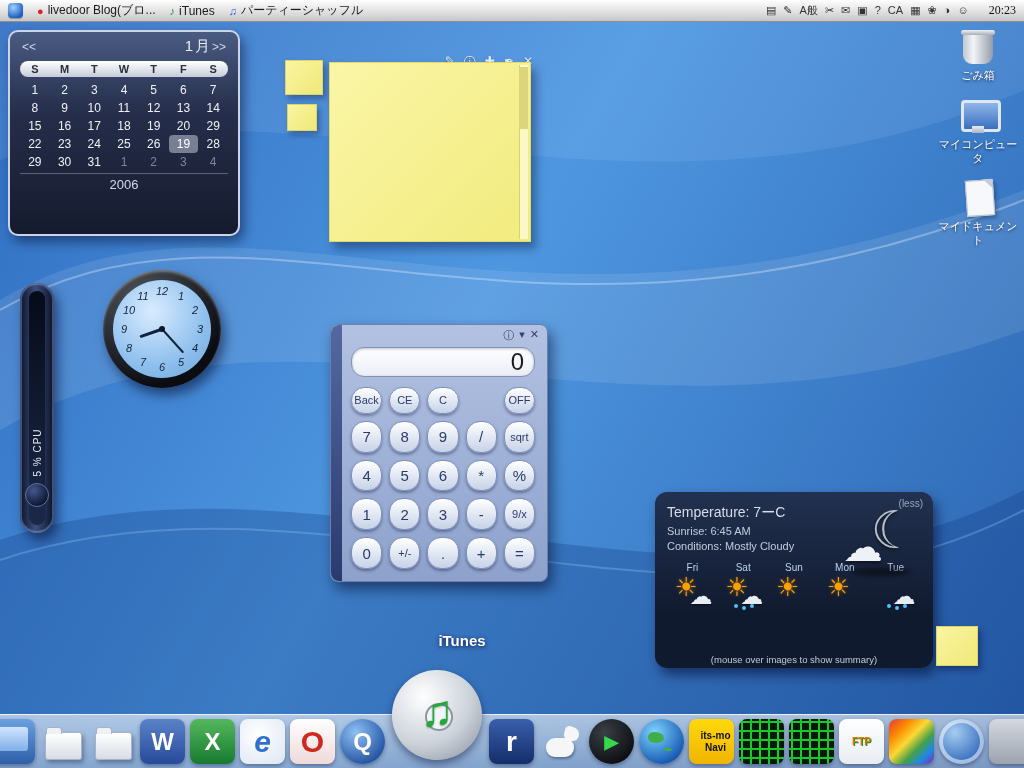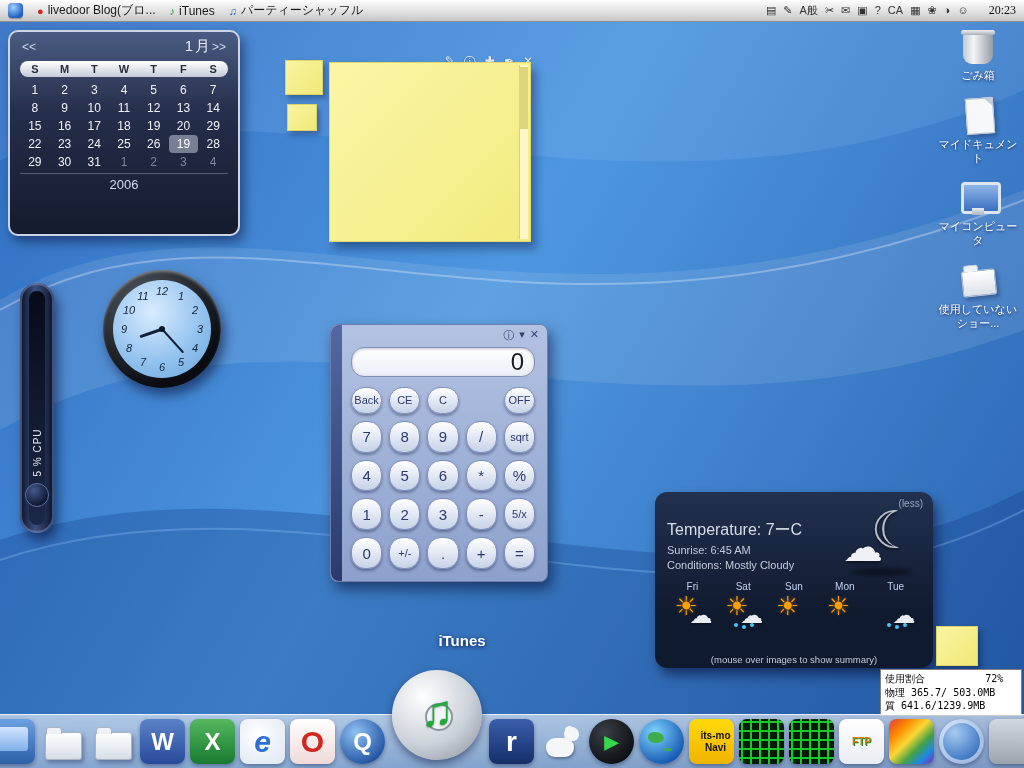--- a/index.html
+++ b/index.html
@@ -109,21 +109,21 @@
     box-shadow: 0 2px 3px rgba(0,0,40,.35), inset 0 1px 0 #fff; cursor: pointer; }
   .calc-btn.small { font-size: 11px; }
   .calc-btn.spacer { visibility: hidden; }
 
   
   .weather { position: absolute; left: 655px; top: 492px; width: 278px; height: 176px; z-index: 10;
     background: linear-gradient(#223150, #101a2e 70%); border-radius: 12px;
     box-shadow: 4px 7px 12px rgba(0,0,30,.5); color: #d6dce8; padding: 8px 12px; }
   .weather-less { position: absolute; top: 6px; right: 10px; font-size: 10px; color: #9aa6bb; cursor: pointer; }
   .weather-city { font-size: 16px; color: #dde3ee; margin-top: 2px; }
-  .weather-temp { font-size: 16px; margin-top: 20px; }
+  .weather-temp { font-size: 14px; margin-top: 4px; }
   .weather-sub { font-size: 11px; margin-top: 3px; color: #c3cbdb; }
   .weather-cur-icon { position: absolute; right: 14px; top: 14px; width: 76px; height: 66px; }
   .weather-cur-icon .moon::before { content: "☾"; position: absolute; right: 2px; top: -6px;
     font-size: 52px; color: #b9bfc9; text-shadow: 0 2px 3px rgba(0,0,0,.5); }
   .weather-cur-icon .bigcloud::before { content: "☁"; position: absolute; left: 0; bottom: 2px;
     font-size: 40px; color: #eef1f6; text-shadow: 0 2px 3px rgba(0,0,0,.5); }
   .weather-cur-icon .shadow { position: absolute; left: 8px; bottom: -4px; width: 60px; height: 8px;
     border-radius: 50%; background: rgba(0,0,0,.45); filter: blur(2px); }
   .weather-days { display: flex; margin-top: 10px; }
   .wday { flex: 1; text-align: center; }
@@ -412,21 +412,21 @@
         <div class="calc-btn small">sqrt</div>
         <div class="calc-btn">4</div>
         <div class="calc-btn">5</div>
         <div class="calc-btn">6</div>
         <div class="calc-btn">*</div>
         <div class="calc-btn">%</div>
         <div class="calc-btn">1</div>
         <div class="calc-btn">2</div>
         <div class="calc-btn">3</div>
         <div class="calc-btn">-</div>
-        <div class="calc-btn small">5/x</div>
+        <div class="calc-btn small">9/x</div>
         <div class="calc-btn">0</div>
         <div class="calc-btn small">+/-</div>
         <div class="calc-btn">.</div>
         <div class="calc-btn">+</div>
         <div class="calc-btn">=</div>
       </div>
   </div>
 
   <div class="weather">
     <span class="weather-less">(less)</span>
@@ -481,40 +481,31 @@
       </div>
     <div class="weather-footer">(mouse over images to show summary)</div>
   </div>
 
   <div class="desktop-icons">
 
   <div class="desktop-icon kind-trash">
         <div class="di-graphic"></div>
         <div class="di-label">ごみ箱</div>
       </div>
+      <div class="desktop-icon kind-computer">
+        <div class="di-graphic"></div>
+        <div class="di-label">マイコンピュータ</div>
+      </div>
       <div class="desktop-icon kind-documents">
         <div class="di-graphic"></div>
         <div class="di-label">マイドキュメント</div>
       </div>
-      <div class="desktop-icon kind-computer">
-        <div class="di-graphic"></div>
-        <div class="di-label">マイコンピュータ</div>
-      </div>
-      <div class="desktop-icon kind-folder">
-        <div class="di-graphic"></div>
-        <div class="di-label">使用していないショー...</div>
-      </div>
     </div>
 
   <div class="mini-note"></div>
-  <div class="memory-box">
-    <div>使用割合          72%</div>
-    <div>物理 365.7/ 503.0MB</div>
-    <div>質 641.6/1239.9MB</div>
-  </div>
 
   <div class="itunes-label">iTunes</div>
 
   <div class="dock">
 
   <div class="dock-icon ic-finder">
         <span class="dock-glyph"></span>
       </div>
       <div class="dock-icon ic-folder">
         <span class="dock-glyph"></span>

